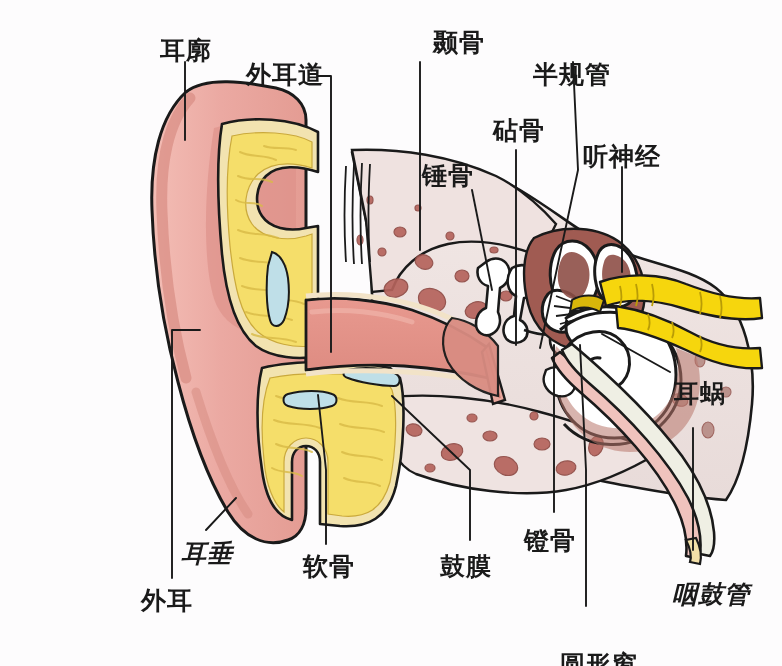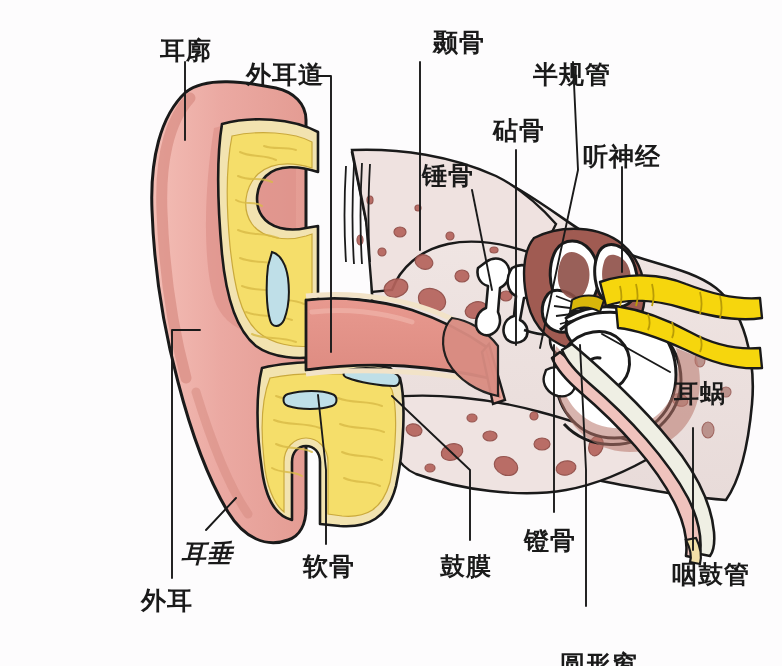--- a/index.html
+++ b/index.html
@@ -318,17 +318,17 @@
   <div class="lbl" style="left:389px;top:30px;margin-left:44px;">颞骨</div>
   <div class="lbl" style="left:533px;top:30px;margin-top:32px;">半规管</div>
   <div class="lbl" style="left:485px;top:118px;margin-left:8px;">砧骨</div>
   <div class="lbl" style="left:583px;top:144px;">听神经</div>
   <div class="lbl" style="left:422px;top:163px;">锤骨</div>
   <div class="lbl" style="left:674px;top:381px;">耳蜗</div>
   <div class="lbl" style="left:524px;top:528px;">镫骨</div>
   <div class="lbl" style="left:181px;top:541px;font-style:italic;">耳垂</div>
   <div class="lbl" style="left:303px;top:554px;">软骨</div>
   <div class="lbl" style="left:440px;top:554px;">鼓膜</div>
-  <div class="lbl" style="left:672px;top:562px;">咽鼓管</div>
+  <div class="lbl" style="left:672px;top:582px;font-style:italic;">咽鼓管</div>
   <div class="lbl" style="left:141px;top:588px;">外耳</div>
   <div class="lbl" style="left:560px;top:652px;">圆形窗</div>
 
 </div>
 
 </body></html>

